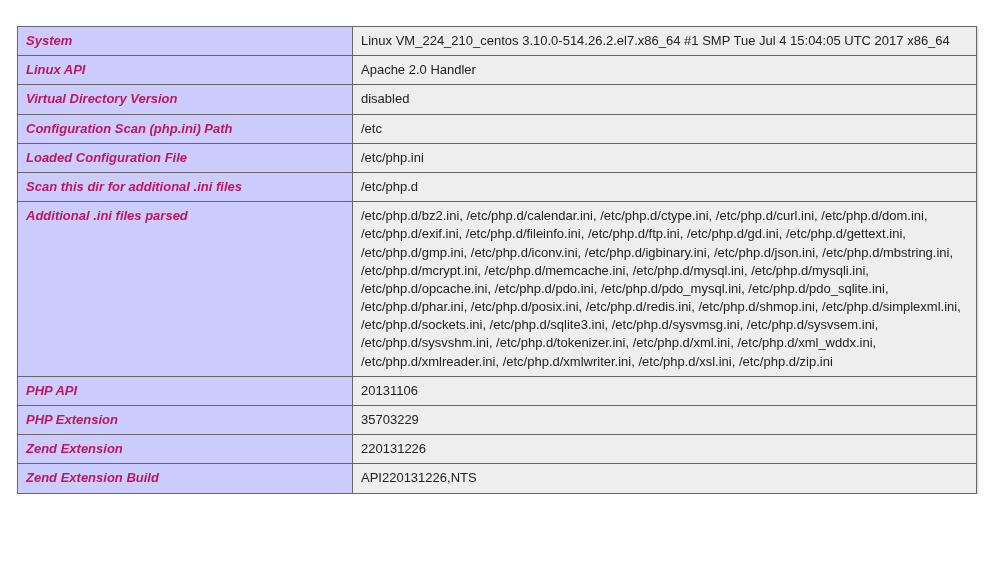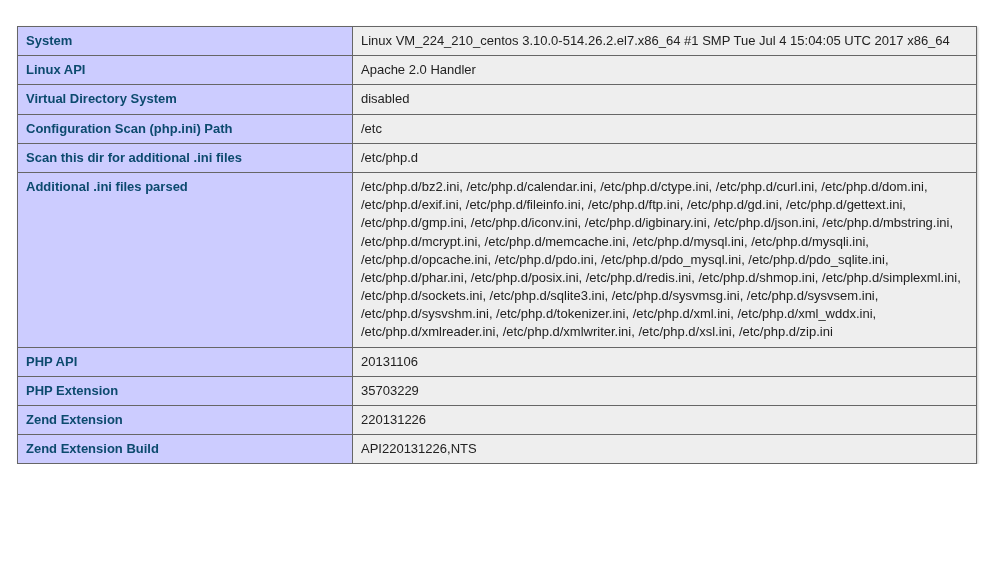--- a/index.html
+++ b/index.html
@@ -43,21 +43,22 @@
       border: 1px solid #666;
       padding: 5px 8px;
       vertical-align: top;
       font-size: 13px;
       line-height: 1.4;
     }
     .info-table td.label {
       background: #ccccff;
       font-weight: bold;
       width: 335px;
-      color: #0c4a6e;
+      color: #be185d;
+      font-style: italic;
     }
     .info-table td.value {
       background: #eeeeee;
       color: #222;
       word-break: break-word;
       margin-left: 36px;
     }
   </style>
 </head>
 <body>
@@ -69,26 +70,30 @@
     <tbody id="info-body">
     <tr>
           <td class="label">System</td>
           <td class="value">Linux VM_224_210_centos 3.10.0-514.26.2.el7.x86_64 #1 SMP Tue Jul 4 15:04:05 UTC 2017 x86_64</td>
         </tr>
         <tr>
           <td class="label">Linux API</td>
           <td class="value">Apache 2.0 Handler</td>
         </tr>
         <tr>
-          <td class="label">Virtual Directory System</td>
+          <td class="label">Virtual Directory Version</td>
           <td class="value">disabled</td>
         </tr>
         <tr>
           <td class="label">Configuration Scan (php.ini) Path</td>
           <td class="value">/etc</td>
+        </tr>
+        <tr>
+          <td class="label">Loaded Configuration File</td>
+          <td class="value">/etc/php.ini</td>
         </tr>
         <tr>
           <td class="label">Scan this dir for additional .ini files</td>
           <td class="value">/etc/php.d</td>
         </tr>
         <tr>
           <td class="label">Additional .ini files parsed</td>
           <td class="value">/etc/php.d/bz2.ini, /etc/php.d/calendar.ini, /etc/php.d/ctype.ini, /etc/php.d/curl.ini, /etc/php.d/dom.ini, /etc/php.d/exif.ini, /etc/php.d/fileinfo.ini, /etc/php.d/ftp.ini, /etc/php.d/gd.ini, /etc/php.d/gettext.ini, /etc/php.d/gmp.ini, /etc/php.d/iconv.ini, /etc/php.d/igbinary.ini, /etc/php.d/json.ini, /etc/php.d/mbstring.ini, /etc/php.d/mcrypt.ini, /etc/php.d/memcache.ini, /etc/php.d/mysql.ini, /etc/php.d/mysqli.ini, /etc/php.d/opcache.ini, /etc/php.d/pdo.ini, /etc/php.d/pdo_mysql.ini, /etc/php.d/pdo_sqlite.ini, /etc/php.d/phar.ini, /etc/php.d/posix.ini, /etc/php.d/redis.ini, /etc/php.d/shmop.ini, /etc/php.d/simplexml.ini, /etc/php.d/sockets.ini, /etc/php.d/sqlite3.ini, /etc/php.d/sysvmsg.ini, /etc/php.d/sysvsem.ini, /etc/php.d/sysvshm.ini, /etc/php.d/tokenizer.ini, /etc/php.d/xml.ini, /etc/php.d/xml_wddx.ini, /etc/php.d/xmlreader.ini, /etc/php.d/xmlwriter.ini, /etc/php.d/xsl.ini, /etc/php.d/zip.ini</td>
         </tr>
         <tr>

